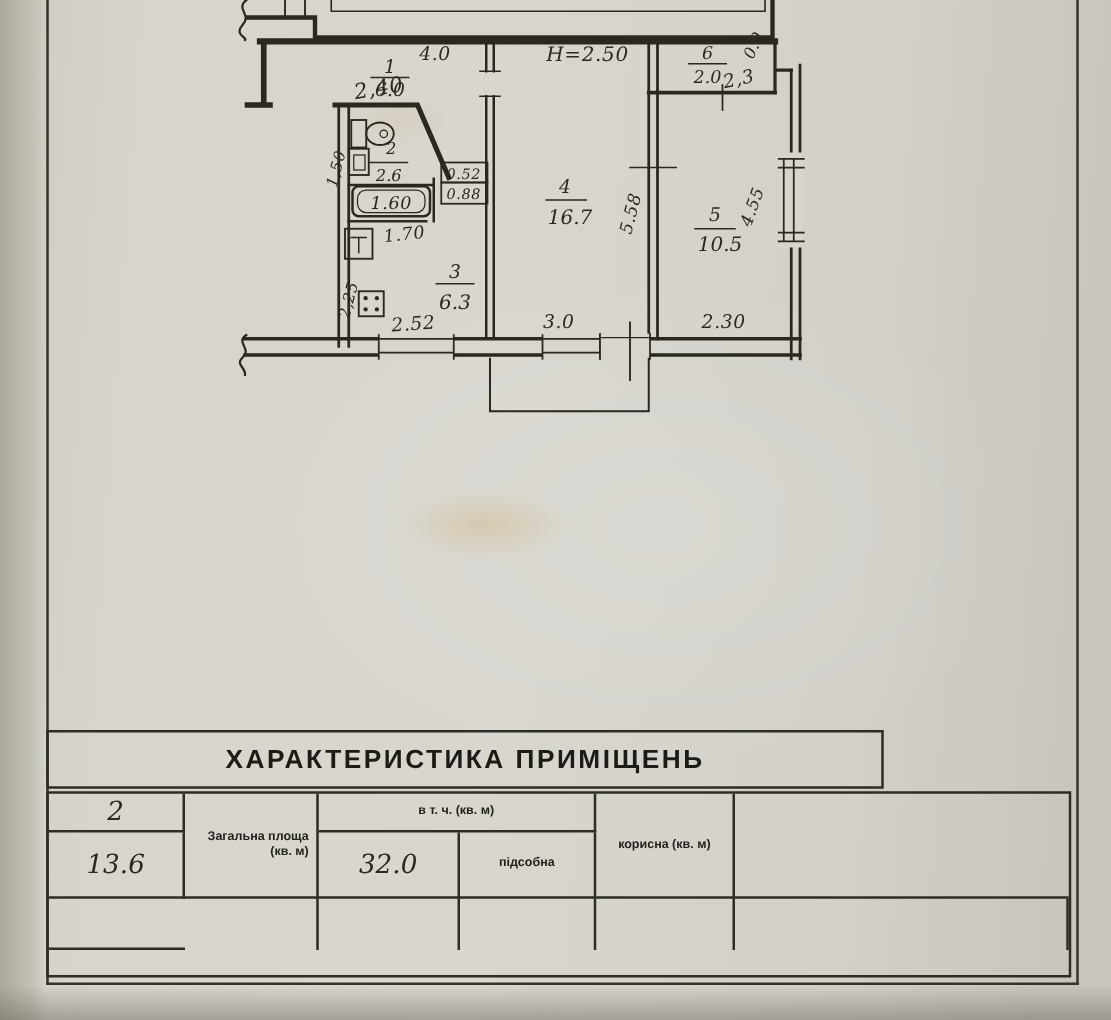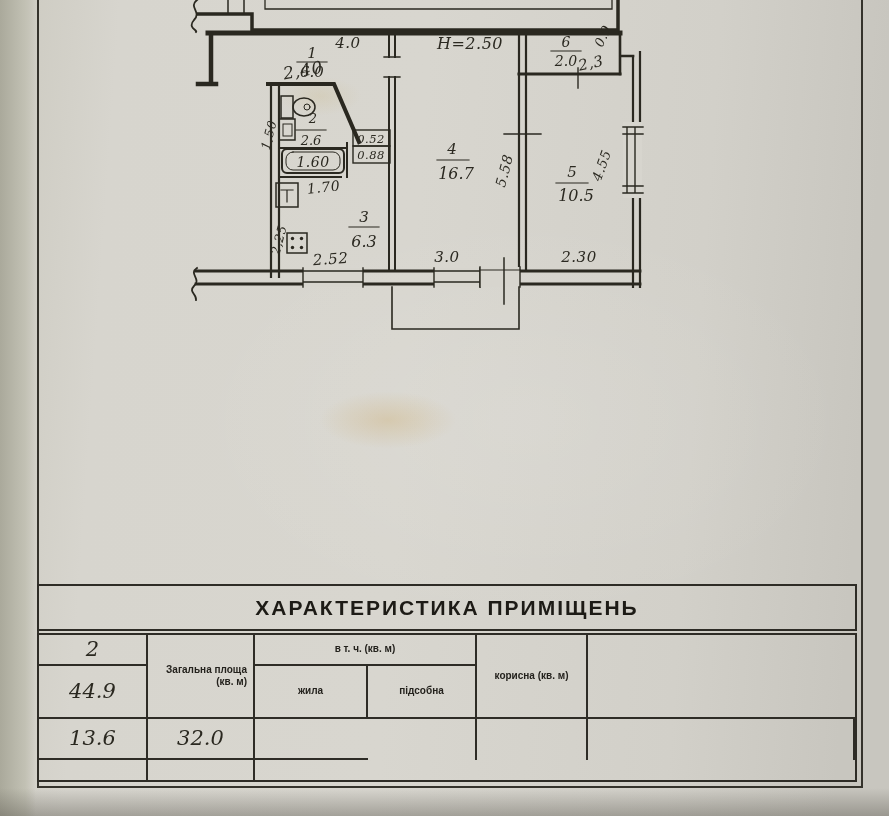--- a/index.html
+++ b/index.html
@@ -14,21 +14,21 @@
   }
   .left-strip{position:absolute;left:0;top:0;width:36px;height:816px;
     background:linear-gradient(90deg,#aaa99b,#c2c1b4 70%,rgba(194,193,180,0));}
   .bottom-shadow{position:absolute;left:0;top:788px;width:889px;height:28px;
     background:linear-gradient(rgba(90,87,78,0),rgba(90,87,78,.42));}
   .frame{position:absolute;left:37px;top:-6px;width:822px;height:792px;
     border-left:2px solid #35332c;border-right:2px solid #35332c;border-bottom:2px solid #35332c;}
   .plan-svg{position:absolute;left:0;top:0;}
   .t{font-family:"DejaVu Serif",serif;font-style:italic;fill:#2b2921;}
   .h{font-family:"DejaVu Serif",serif;font-style:italic;fill:#2b2921;letter-spacing:.5px;}
-  .title-band{position:absolute;left:37px;top:584px;width:820px;height:47px;
+  .title-band{position:absolute;left:37px;top:584px;width:670px;height:47px;
     border:2px solid #2e2c26;box-sizing:border-box;display:flex;align-items:center;justify-content:center;}
   .title-band span{font-weight:bold;font-size:21px;letter-spacing:2px;color:#1d1b16;}
   .tbl{position:absolute;left:37px;top:633px;width:820px;box-sizing:border-box;
     border:2px solid #2e2c26;display:grid;
     grid-template-columns:109px 107px 113px 109px 111px 1fr;
     grid-template-rows:31px 53px 41px 20px;}
   .cell{border-right:2px solid #2e2c26;border-bottom:2px solid #2e2c26;
     display:flex;align-items:center;justify-content:center;text-align:center;
     font-weight:bold;font-size:10px;line-height:1.25;padding:2px 6px;box-sizing:border-box;color:#24221d;}
   .cell.last{border-right:none;}
@@ -166,27 +166,25 @@
     <text class="h" x="606" y="167" font-size="13.5" text-anchor="middle" transform="rotate(-70 606 167)">4.55</text>
   </svg>
 
   <div class="title-band">
     <span>ХАРАКТЕРИСТИКА  ПРИМІЩЕНЬ</span>
   </div>
 
   <div class="tbl">
     <div class="cell hdr-c2">Загальна площа (кв. м)</div>
     <div class="cell hdr-grp">в т. ч. (кв. м)</div>
-    <div class="cell hdr-s1">жила</div>
     <div class="cell hdr-s2">підсобна</div>
     <div class="cell hdr-c5">корисна (кв. м)</div>
     <div class="cell hdr-c6 last"></div>
 
     <div class="cell val">2</div>
-    <div class="cell val">44.9</div>
     <div class="cell val">13.6</div>
     <div class="cell val">32.0</div>
     <div class="cell val last"></div>
 
     <div class="cell nobot"></div>
     <div class="cell nobot"></div>
     <div class="cell nobot"></div>
     <div class="cell nobot"></div>
     <div class="cell nobot"></div>
     <div class="cell nobot last"></div>

